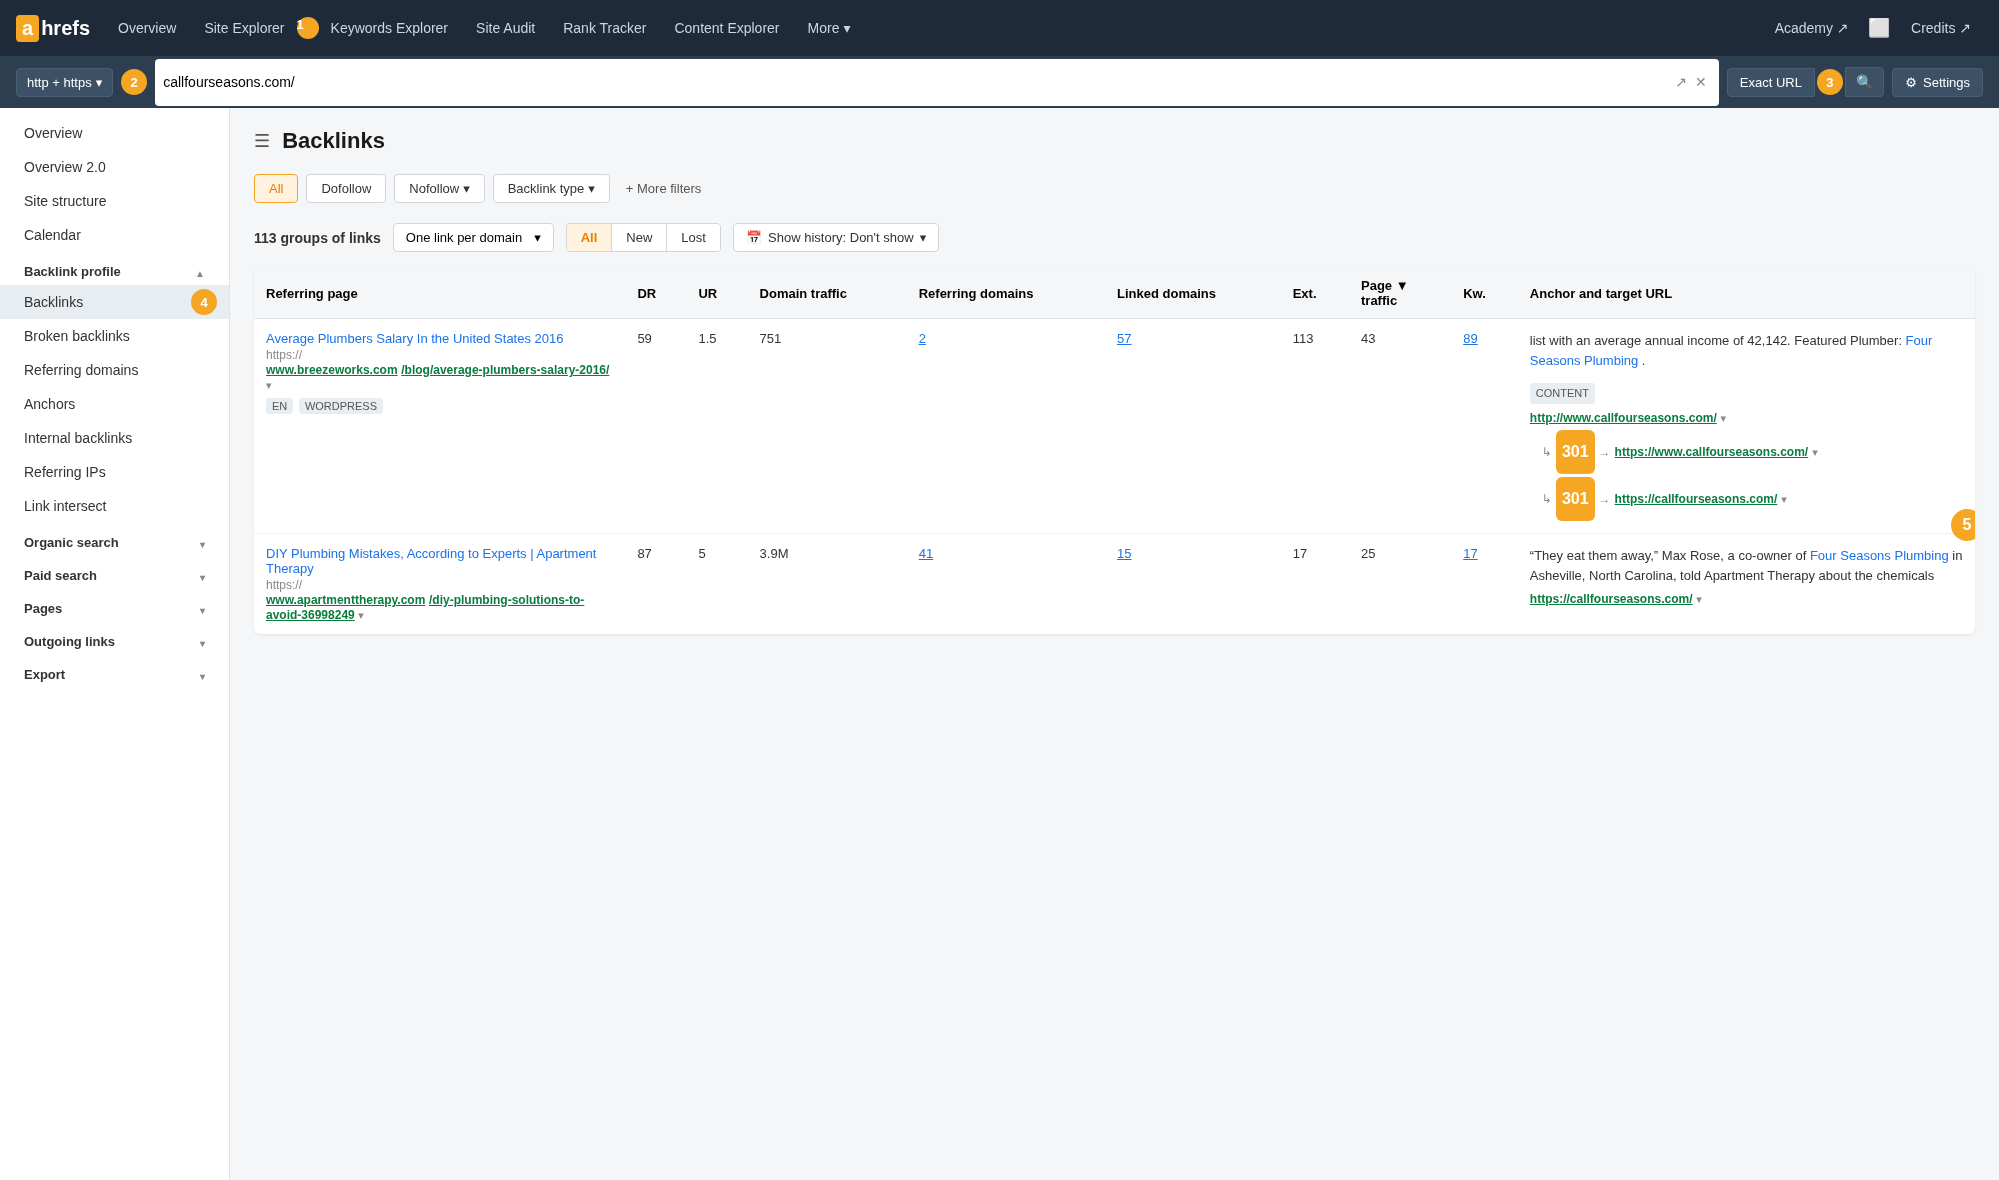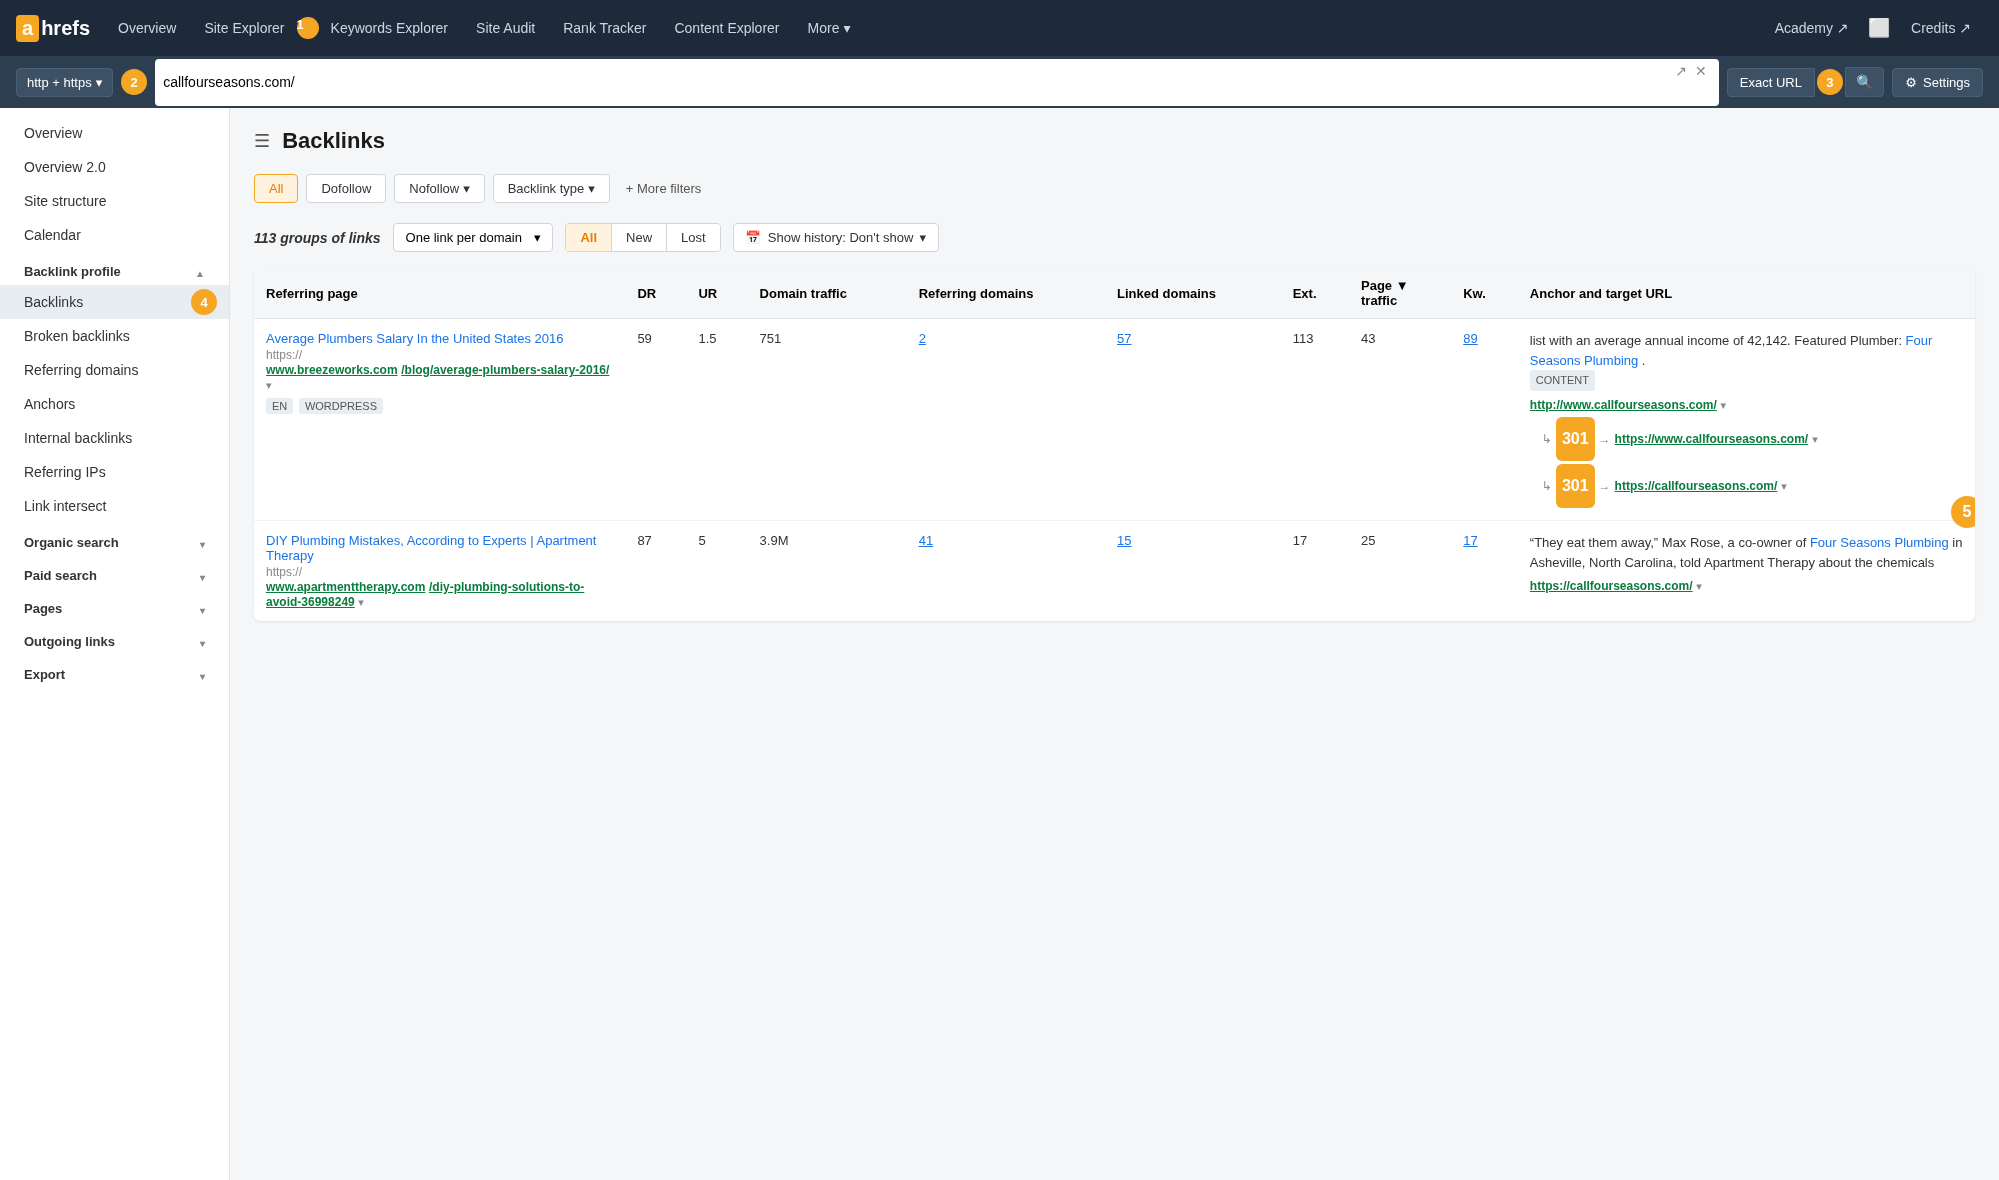--- a/index.html
+++ b/index.html
@@ -80,20 +80,21 @@
       padding: 6px 10px;
       font-size: 13px;
       cursor: pointer;
       display: flex;
       align-items: center;
       gap: 4px;
       white-space: nowrap;
     }
     .url-input-wrap {
       display: flex;
+      align-items: center;
       background: white;
       border-radius: 4px;
       flex: 1;
       padding: 0 8px;
       height: 47px;
     }
     .url-input {
       border: none;
       outline: none;
       flex: 1;
@@ -247,21 +248,20 @@
       display: flex;
       align-items: center;
       gap: 12px;
       margin-bottom: 16px;
       flex-wrap: wrap;
     }
     .groups-label {
       font-size: 14px;
       font-weight: 600;
       color: #333;
-      font-style: italic;
     }
     .select-btn {
       border: 1px solid #d0d5dd;
       background: white;
       border-radius: 4px;
       padding: 6px 12px;
       font-size: 13px;
       cursor: pointer;
       display: flex;
       align-items: center;
@@ -650,21 +650,21 @@
           </td>
           <td>
             <a href="#" class="num-link">89</a>
           </td>
           <td class="anchor-cell" style="position:relative;">
             <div>
               <span>list with an average annual income of 42,142. Featured Plumber: </span>
               <a href="#" class="link-blue">Four Seasons Plumbing</a>
               <span> .</span>
             </div>
-            <div style="margin-top:0;">
+            <div style="margin-top:13px;">
               <span class="content-badge">CONTENT</span>
             </div>
             <div style="margin-top:4px;">
               <a href="#" class="link-green">http://www.callfourseasons.com/</a>
               <span style="color:#888;font-size:11px;cursor:pointer;">▾</span>
             </div>
             <div class="redirect-line subdomain-indent">
               <span style="color:#888;">↳</span>
               <span class="redirect-badge">301</span>
               <span style="color:#888;">→</span>

